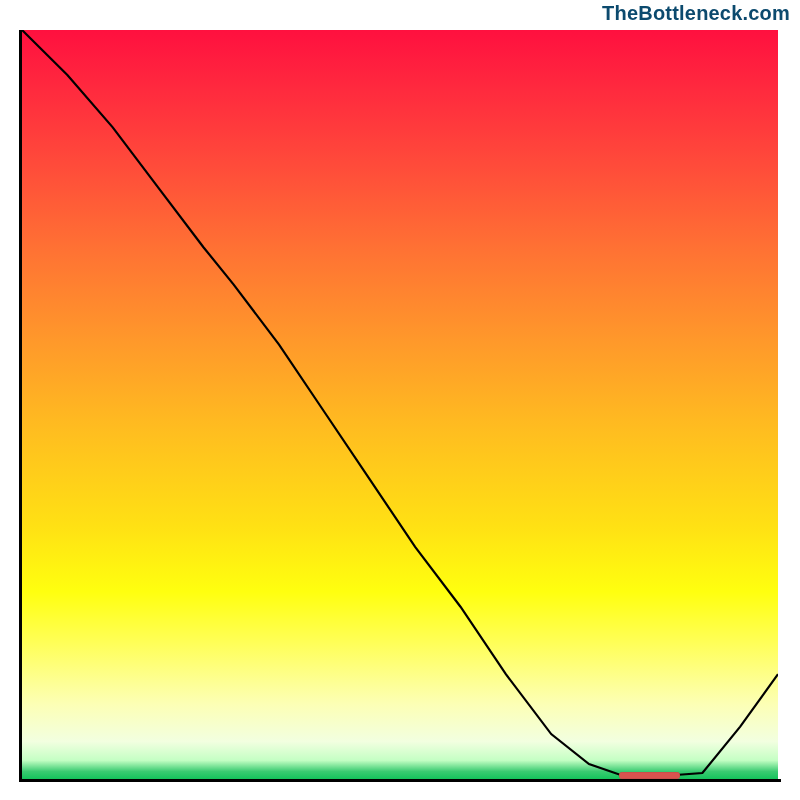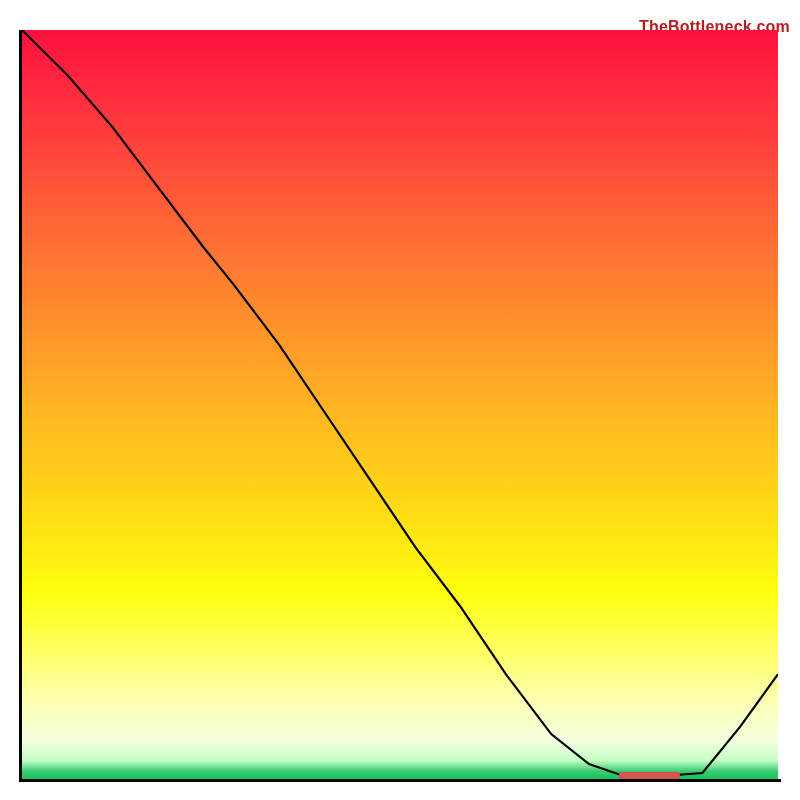--- a/index.html
+++ b/index.html
@@ -10,24 +10,24 @@
     background: #ffffff;
     font-family: Arial, Helvetica, sans-serif;
   }
   .wrap {
     position: relative;
     width: 800px;
     height: 800px;
   }
   .watermark {
     position: absolute;
-    top: 18px;
+    top: 2px;
     right: 10px;
-    color: #b91c1c;
-    font-size: 16px;
+    color: #0c4a6e;
+    font-size: 20px;
     font-weight: 600;
     letter-spacing: 0.2px;
     user-select: none;
   }
   .plot {
     position: absolute;
     left: 19px;
     top: 30px;
     width: 762px;
     height: 752px;

